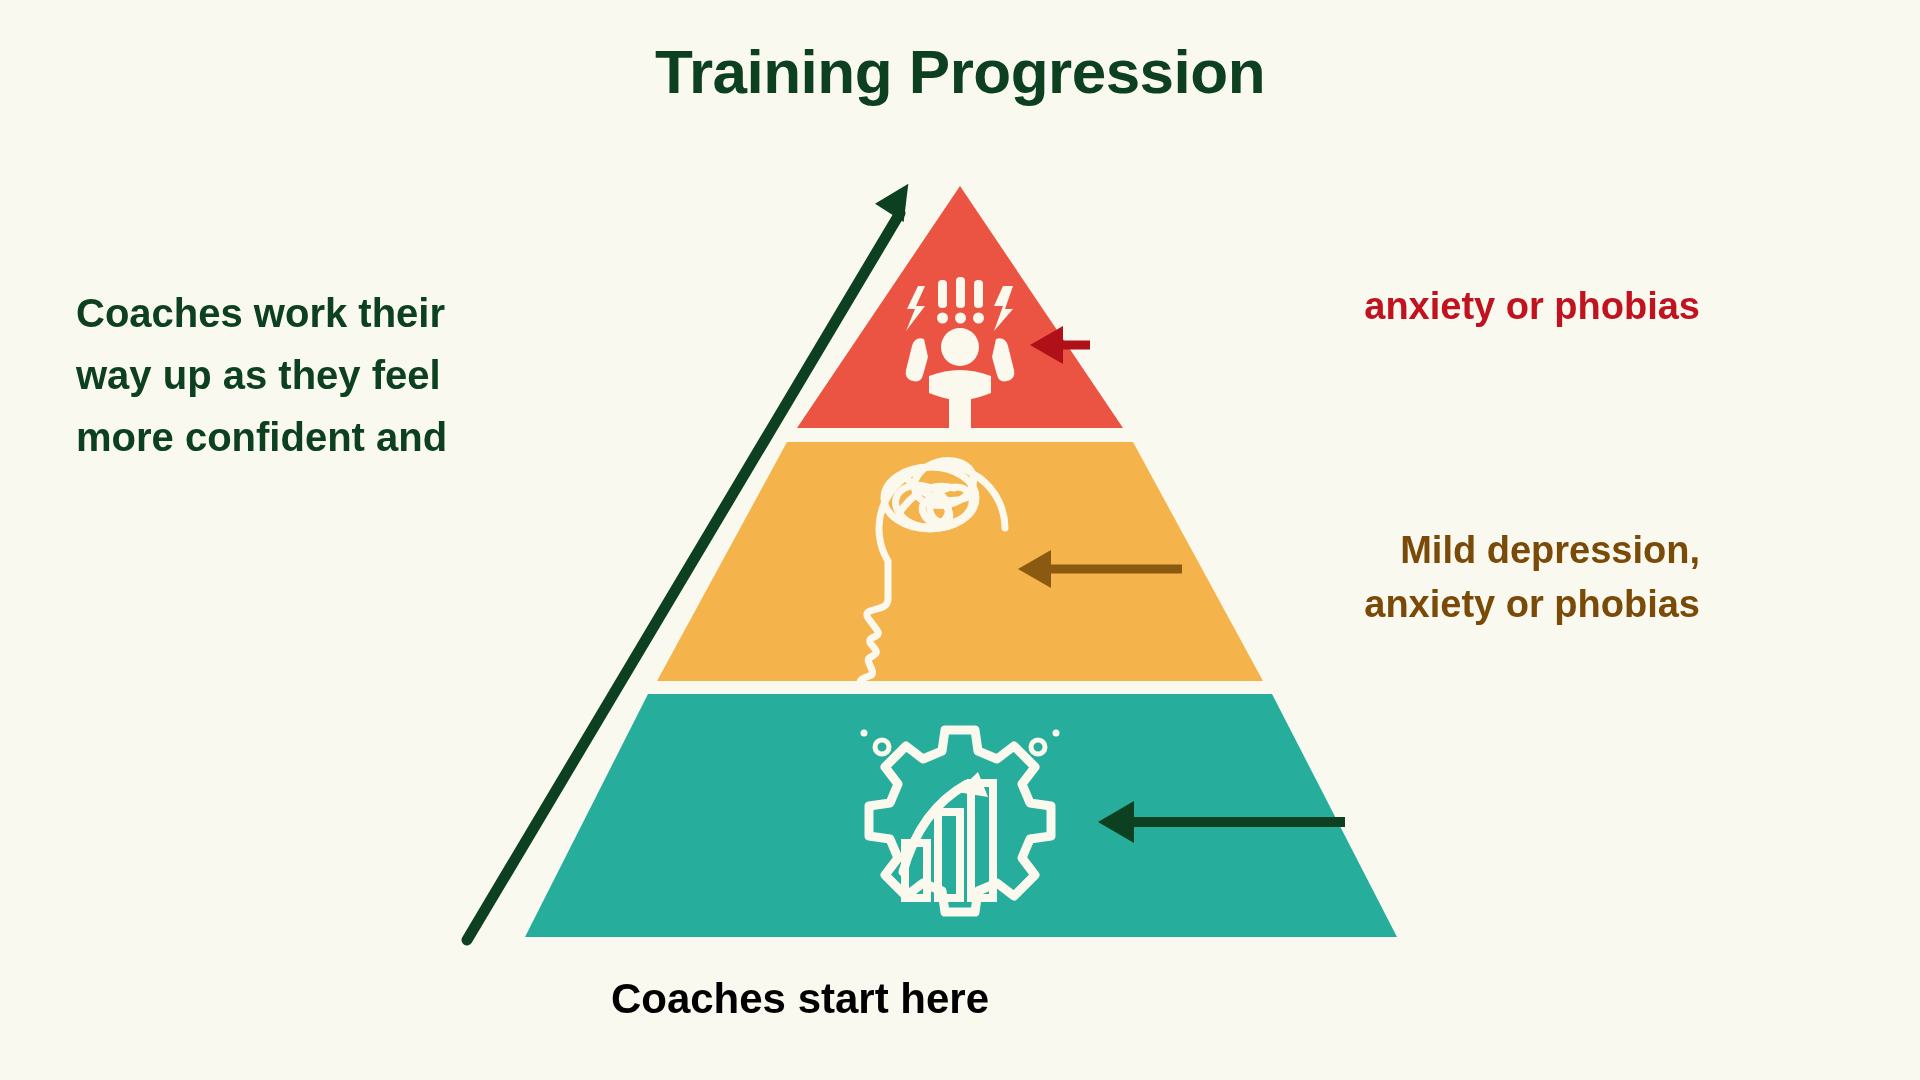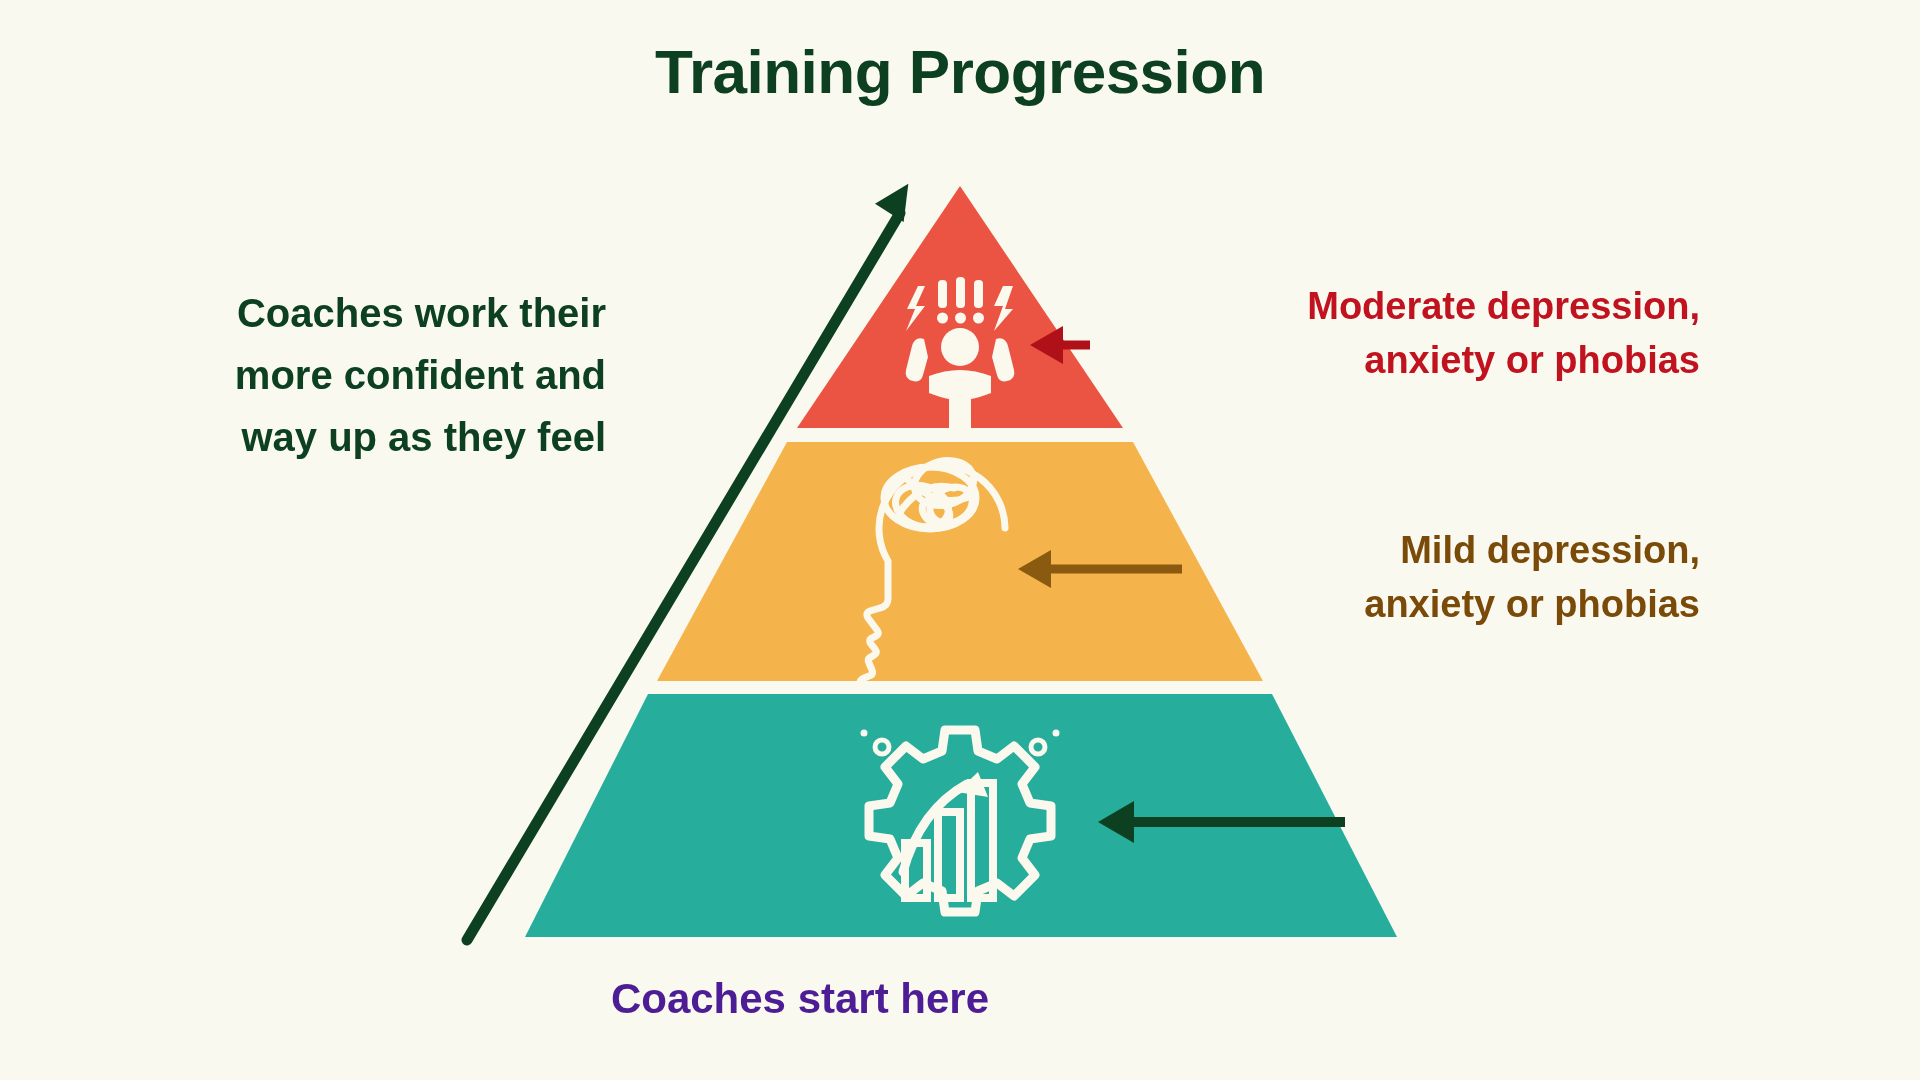--- a/index.html
+++ b/index.html
@@ -44,21 +44,21 @@
     height: 1080px;
     pointer-events: none;
   }
 
   
   #left-caption {
     position: absolute;
     left: 76px;
     top: 282px;
     width: 530px;
-    text-align: right;
+    text-align: left;
     font-size: 40px;
     font-weight: bold;
     line-height: 1.55;
     color: #0d4020;
   }
 
   
   #bottom-caption {
     position: absolute;
     left: 440px;
@@ -200,30 +200,29 @@
     </g>
 
     <g>
       <line x1="467" y1="940" x2="900" y2="213" stroke="#0d4020" stroke-width="11" stroke-linecap="round"></line>
       <polygon points="909,184 875,203 903,222" fill="#0d4020" transform="rotate(-2 900 203)"></polygon>
     </g>
   </svg>
 
   <div id="left-caption" style="color: rgb(13, 64, 32);">
     <span class="line">Coaches work their</span>
+    <span class="line">way up as they feel</span>
     <span class="line">more confident and</span>
-    <span class="line">way up as they feel</span>
   </div>
 
   <div class="side-label" id="label-top" style="color: rgb(193, 18, 31);">
-    <span class="line">Moderate depression,</span>
     <span class="line">anxiety or phobias</span>
   </div>
 
   <div class="side-label" id="label-mid" style="color: rgb(122, 74, 8); margin-top: 6px;">
     <span class="line">Mild depression,</span>
     <span class="line">anxiety or phobias</span>
   </div>
 
 
-  <div id="bottom-caption" style="color: #4c1d95;">Coaches start here</div>
+  <div id="bottom-caption" style="color: #000000;">Coaches start here</div>
 
 </div>
 
 </body></html>

